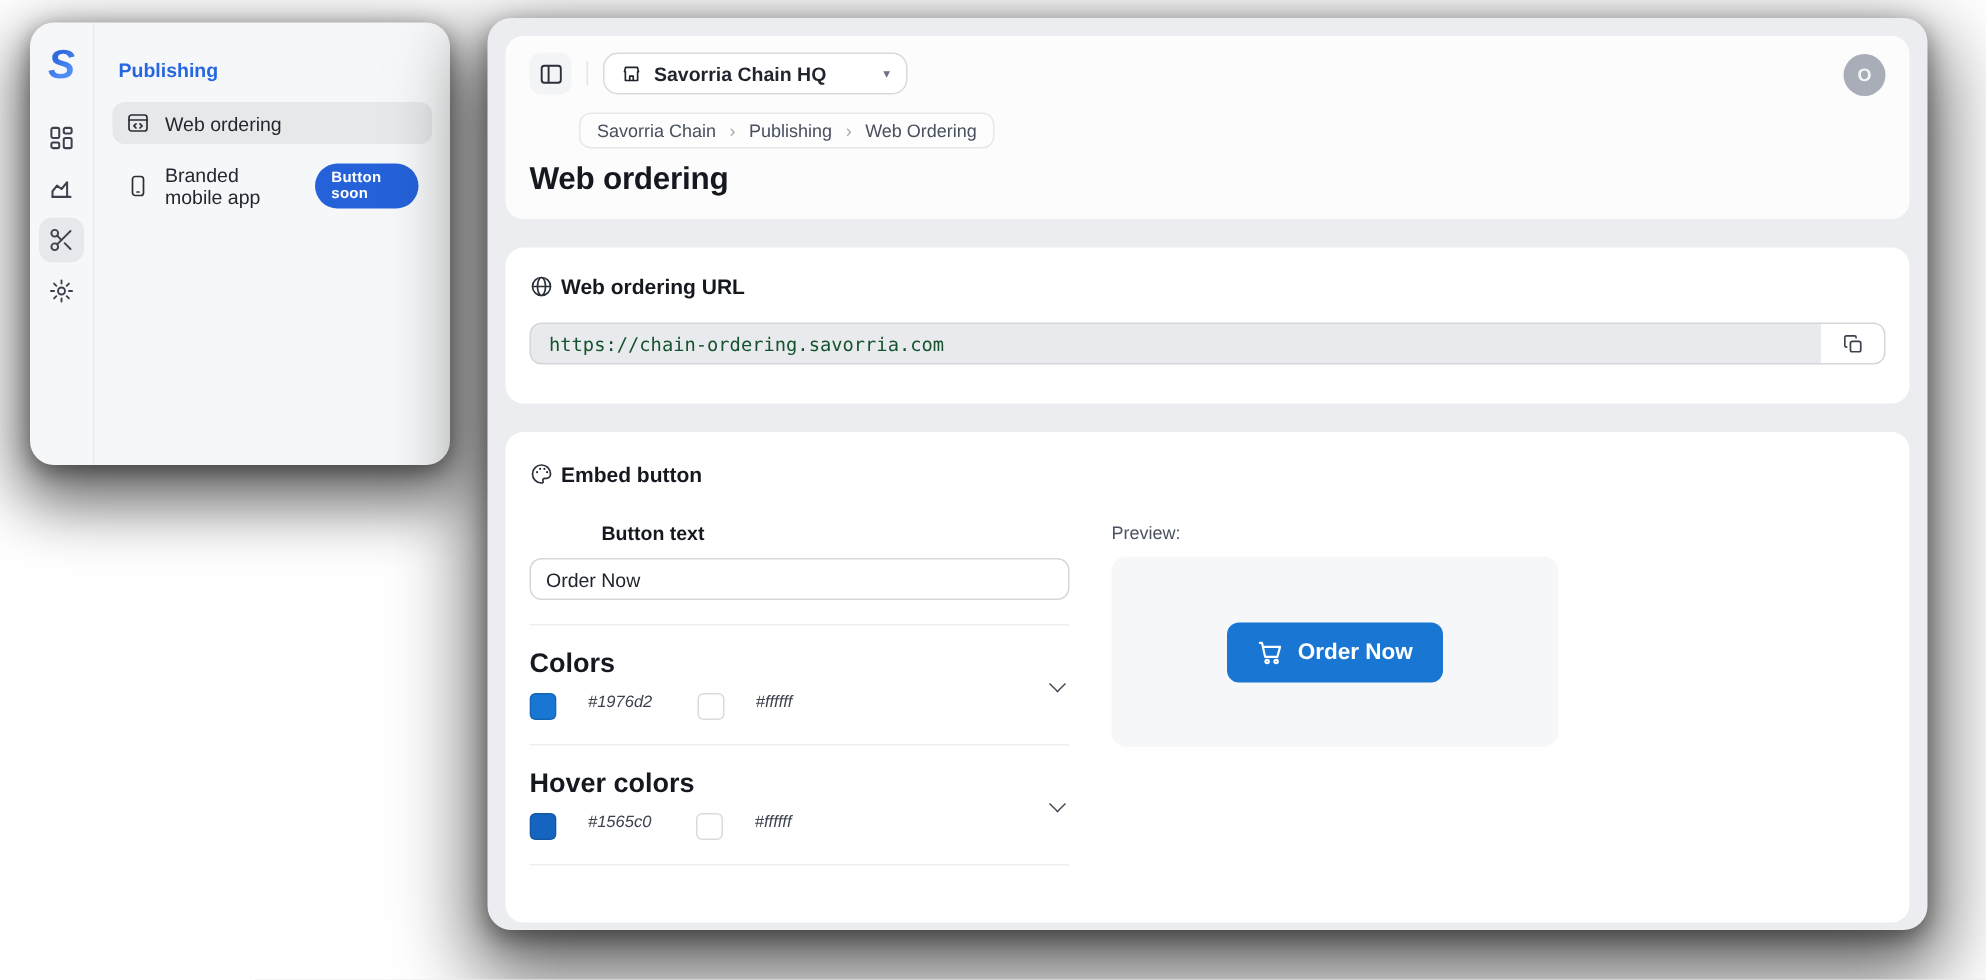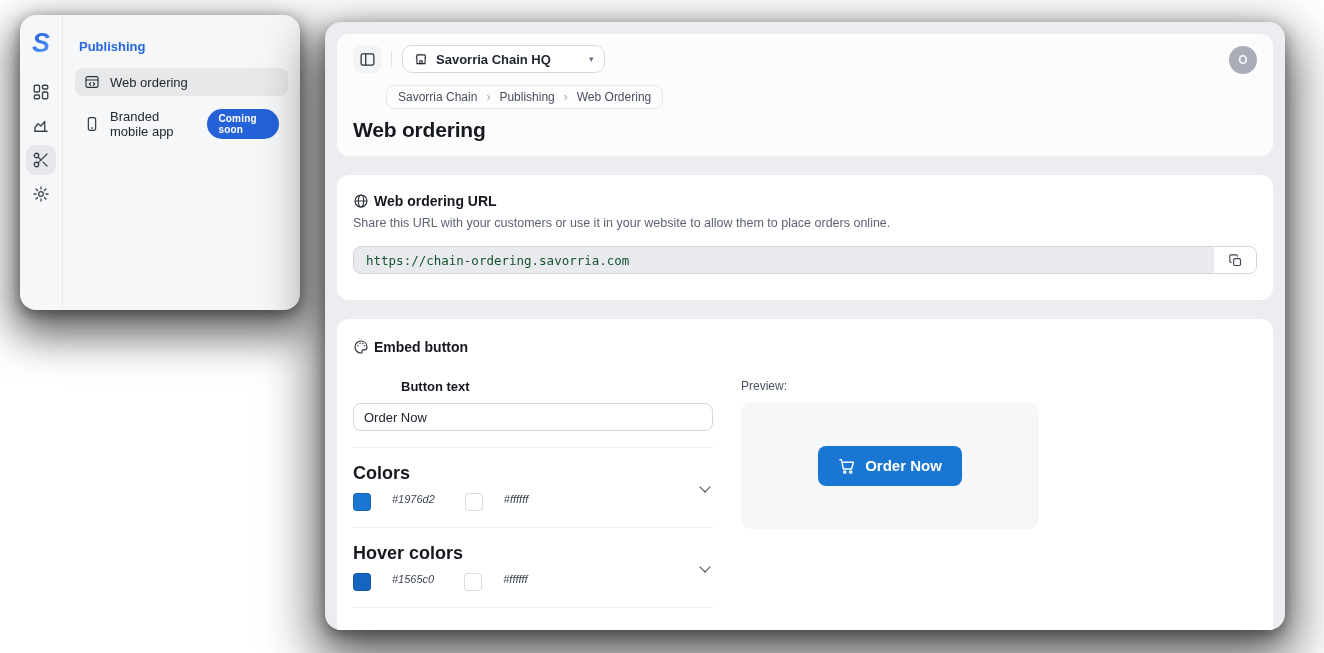--- a/index.html
+++ b/index.html
@@ -44,21 +44,21 @@
   .nav-item .ni-icon { color: #2a2f38; flex: 0 0 auto; }
   .nav-item.selected { background: #e7e8ea; }
   .badge {
     margin-left: auto; background: #2562d9; color: #fff;
     font-size: 10px; font-weight: 700; letter-spacing: .2px;
     padding: 4px 11px; border-radius: 999px;
   }
 
   
   .main-panel {
-    position: absolute; left: 325px; top: 22px;
+    position: absolute; left: 325px; top: 12px;
     width: 960px; height: 608px;
     background: #ebedf0; border-radius: 16px;
     box-shadow: 0 22px 52px 10px rgba(0,0,0,.6), 0 5px 16px rgba(0,0,0,.42);
     padding: 12px 12px 5px 12px;
     display: flex; flex-direction: column;
     overflow: hidden;
   }
   .card { background: #ffffff; border-radius: 12px; }
   .header-card { background: #fcfcfd; padding: 11px 16px 14px 16px; position: relative; margin-bottom: 19px; }
   .header-row { display: flex; align-items: center; gap: 10px; height: 28px; }
@@ -183,21 +183,21 @@
     </div>
 
     <div class="nav-item">
       <span class="ni-icon">
         <svg width="16" height="16" viewBox="0 0 24 24" fill="none" stroke="currentColor" stroke-width="1.7" stroke-linecap="round">
           <rect x="6.5" y="2.5" width="11" height="19" rx="2.8"></rect>
             <path d="M11 18h2"></path>
         </svg>
       </span>
       <span>Branded mobile app</span>
-      <span class="badge">Coming soon</span>
+      <span class="badge">Button soon</span>
     </div>
   </div>
 </div>
 
 <div class="main-panel">
 
   <div class="card header-card">
     <div class="header-row">
       <div class="toggle-btn">
         <svg width="17" height="17" viewBox="0 0 24 24" fill="none" stroke="currentColor" stroke-width="1.8">
@@ -235,21 +235,20 @@
     <div class="card-title-row">
       <span class="ct-icon">
         <svg width="16" height="16" viewBox="0 0 24 24" fill="none" stroke="currentColor" stroke-width="1.7">
           <circle cx="12" cy="12" r="9"></circle>
             <path d="M3 12h18"></path>
             <ellipse cx="12" cy="12" rx="4" ry="9"></ellipse>
         </svg>
       </span>
       <span class="card-title">Web ordering URL</span>
     </div>
-    <div class="card-sub">Share this URL with your customers or use it in your website to allow them to place orders online.</div>
 
     <div class="url-field">
       <span class="url-text">https://chain-ordering.savorria.com</span>
       <span class="copy-btn">
         <svg width="15" height="15" viewBox="0 0 24 24" fill="none" stroke="currentColor" stroke-width="1.8" stroke-linecap="round" stroke-linejoin="round">
           <rect x="9" y="9" width="11" height="11" rx="2"></rect>
           <path d="M5 15h-.5A1.5 1.5 0 0 1 3 13.5v-9A1.5 1.5 0 0 1 4.5 3h9A1.5 1.5 0 0 1 15 4.5V5"></path>
         </svg>
       </span>
     </div>

